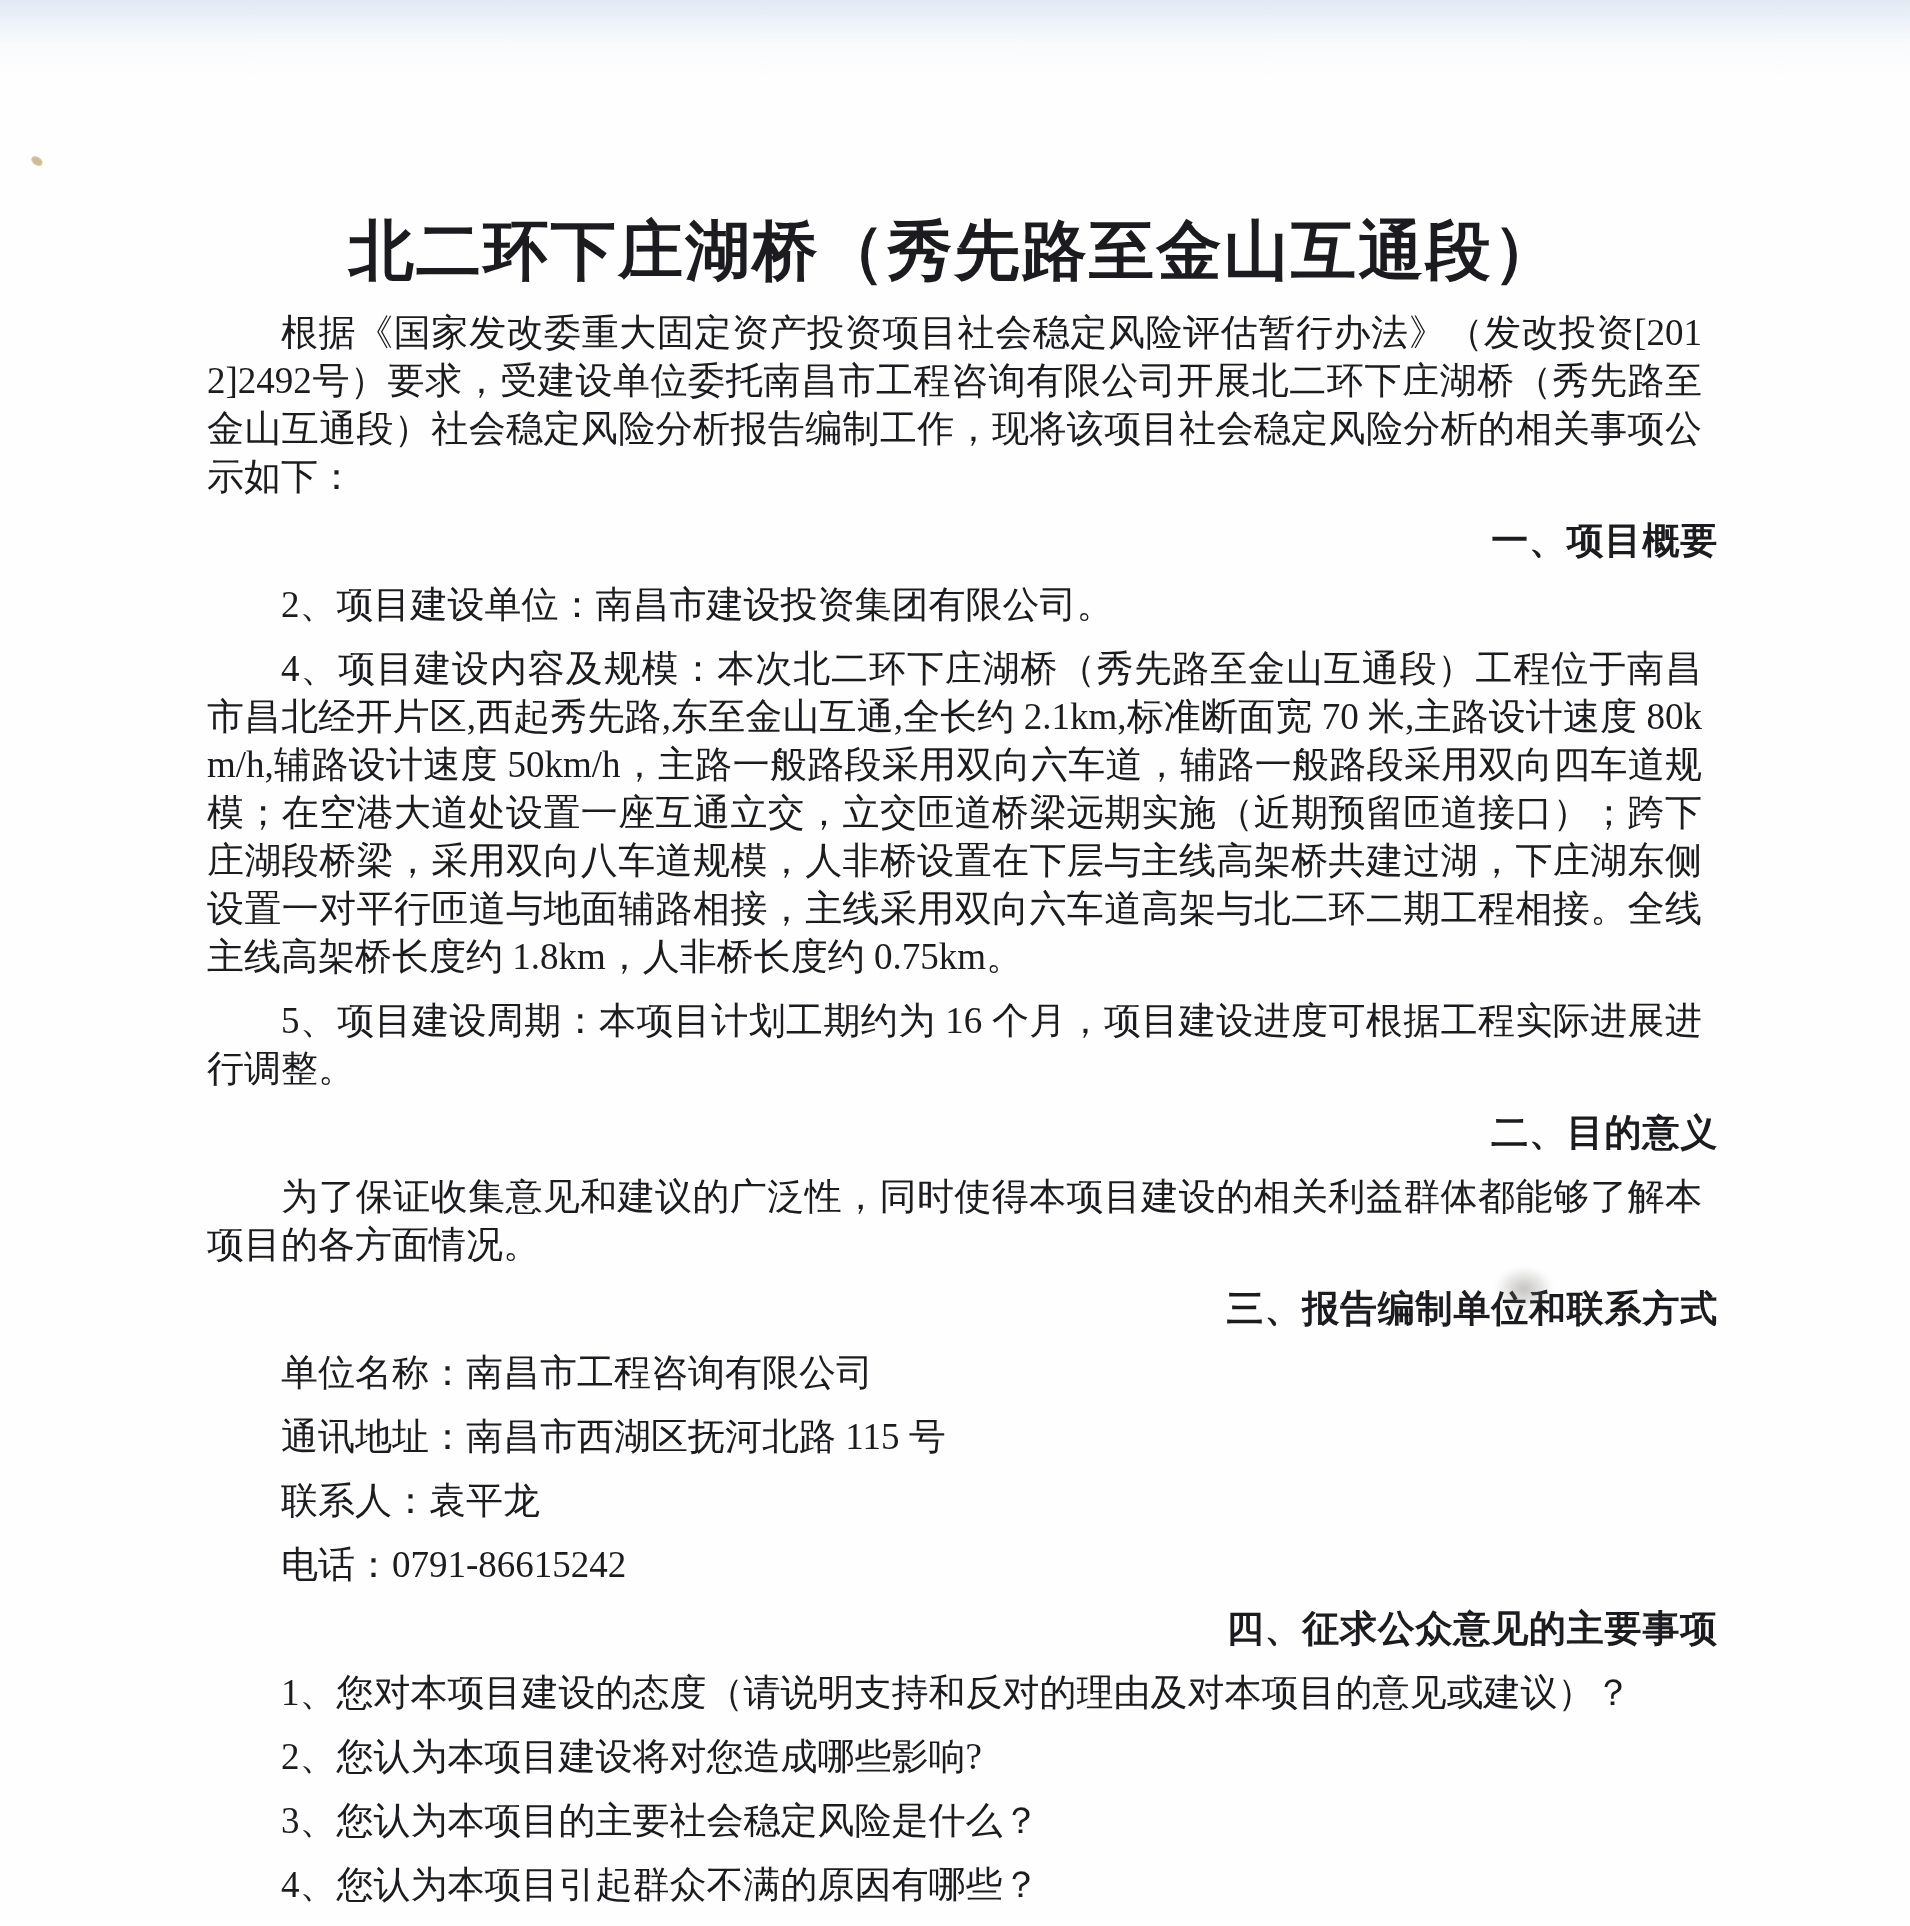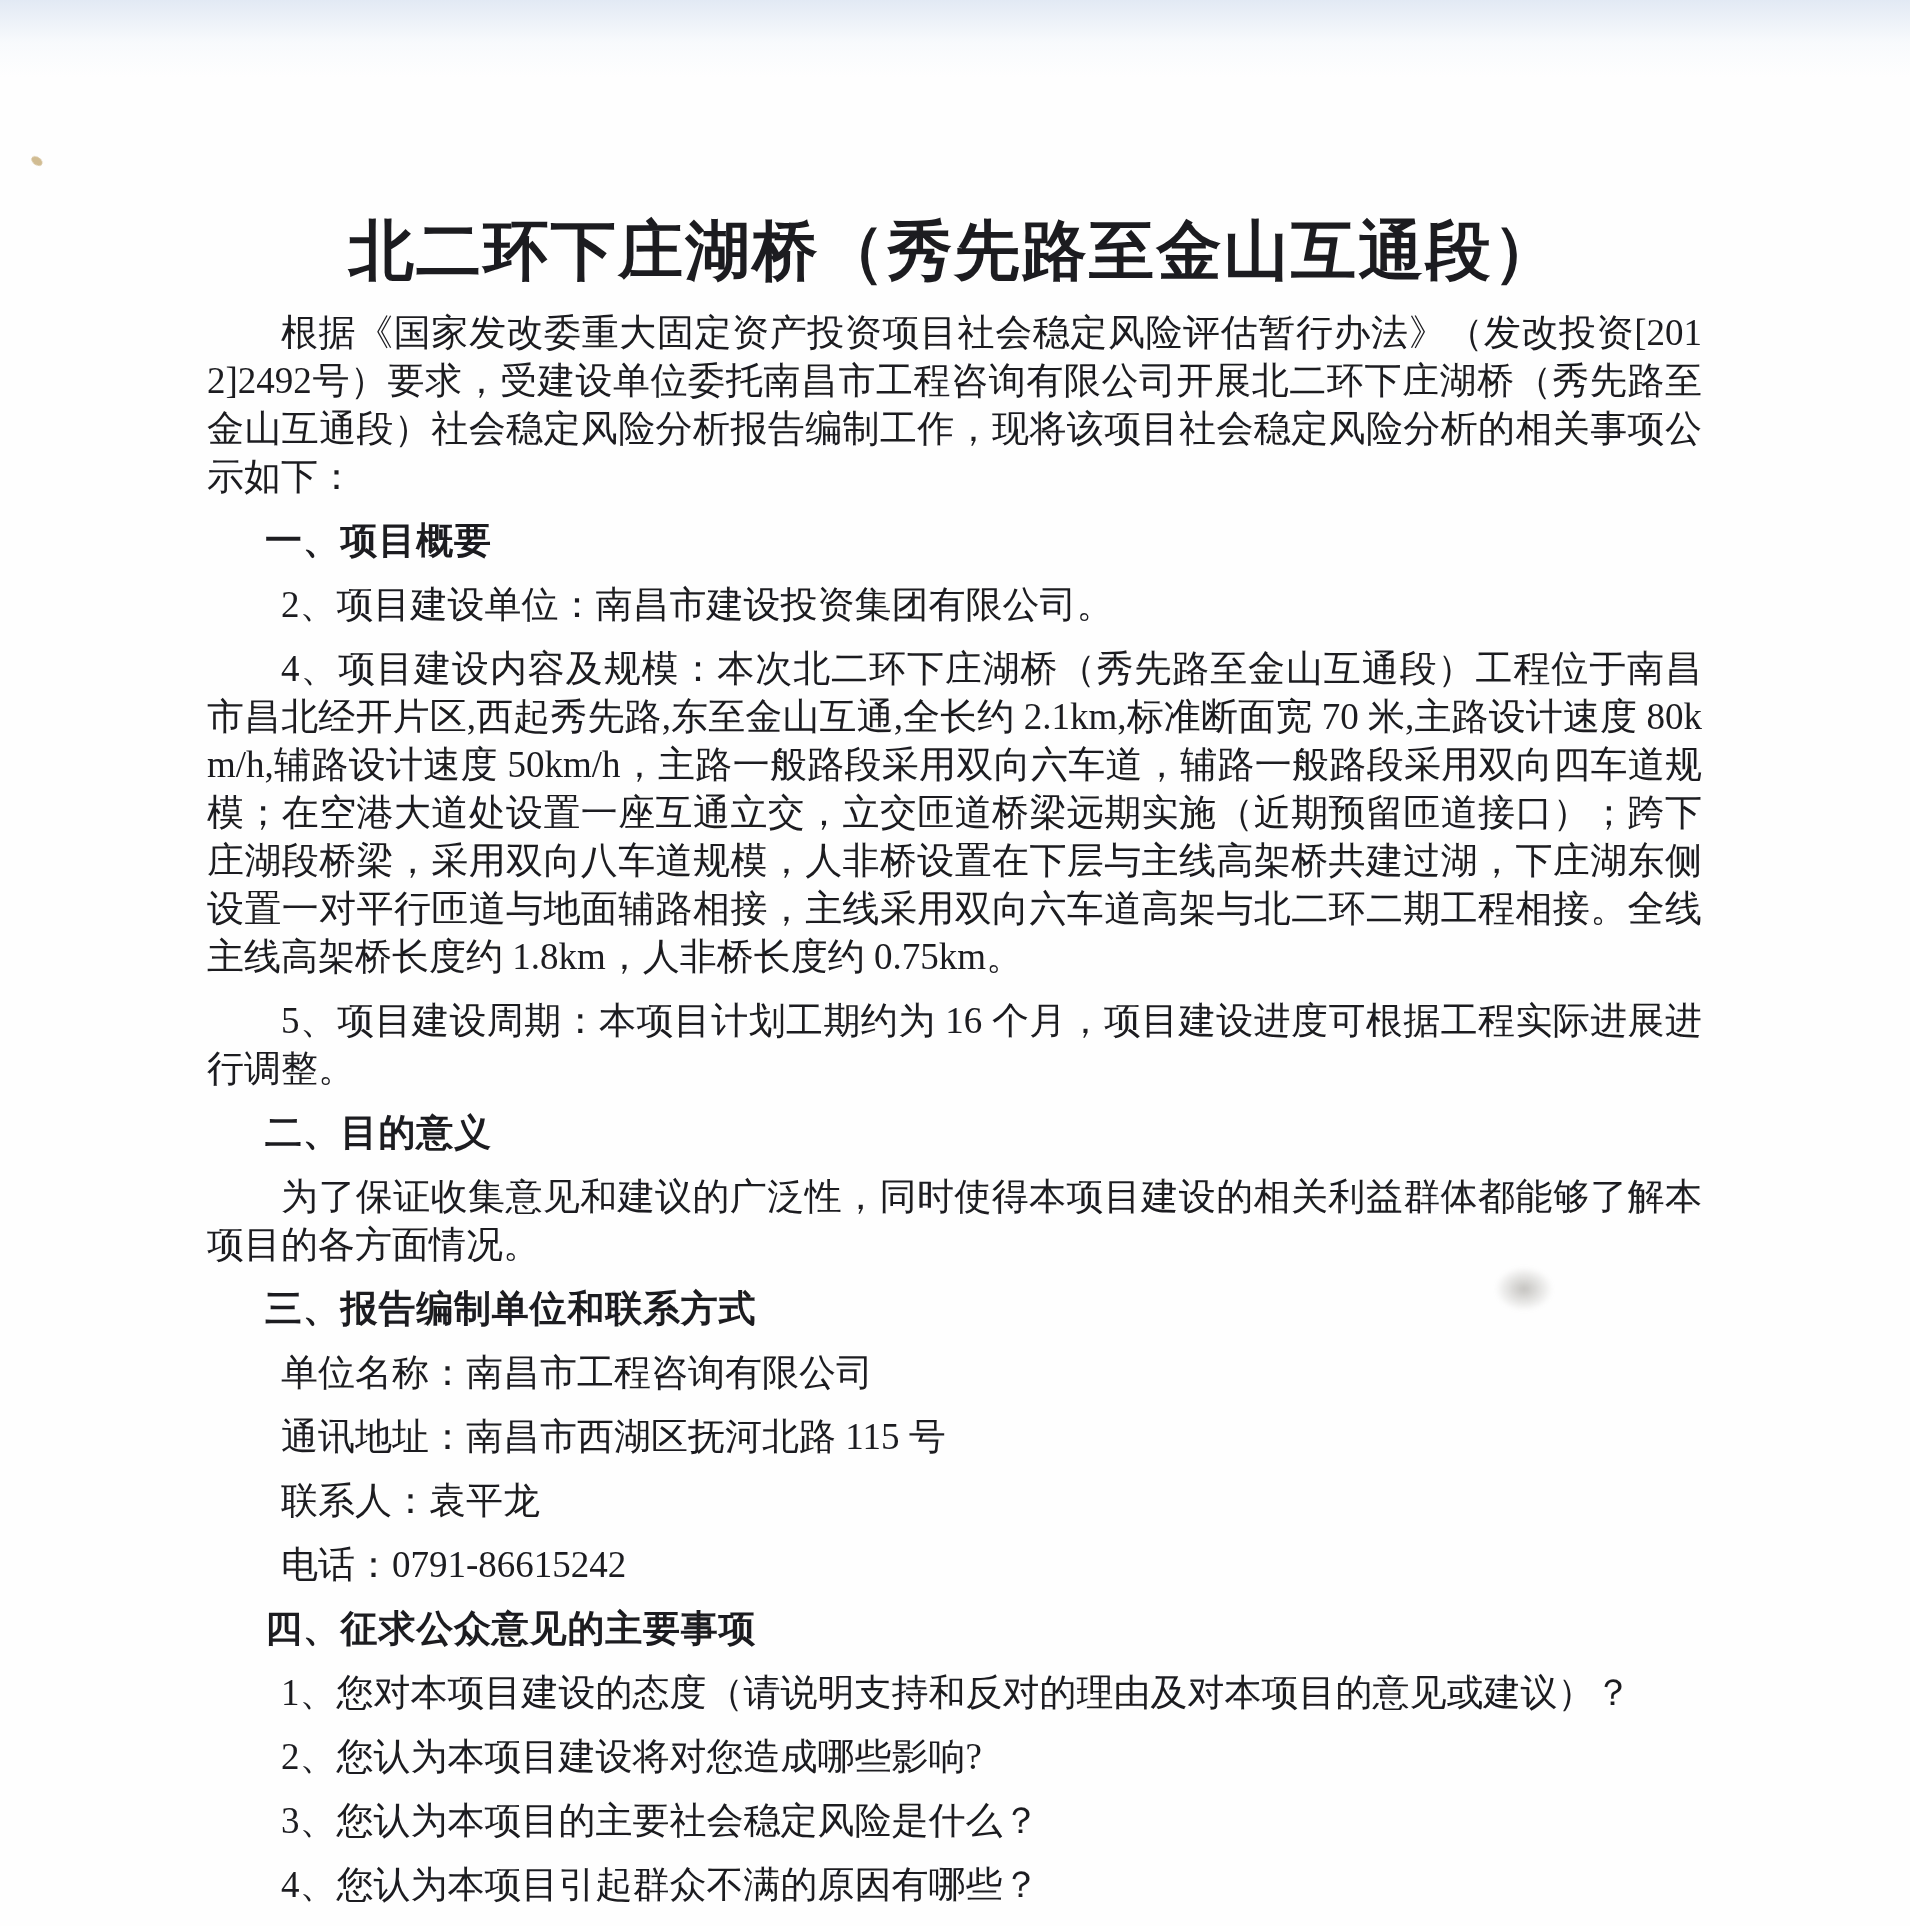--- a/index.html
+++ b/index.html
@@ -46,20 +46,21 @@
     word-break: break-all;
   }
   .heading {
     margin: 0;
     font-size: 37px;
     line-height: 48px;
     text-indent: 2em;
     font-weight: bold;
     font-family: "Liberation Sans", "DejaVu Sans", sans-serif;
     letter-spacing: 0.8px;
+    text-align: right;
   }
 
   
   .smudge {
     position: absolute;
     left: 1495px;
     top: 1267px;
     width: 58px;
     height: 44px;
     background: radial-gradient(closest-side, rgba(125,122,115,0.45), rgba(125,122,115,0));

